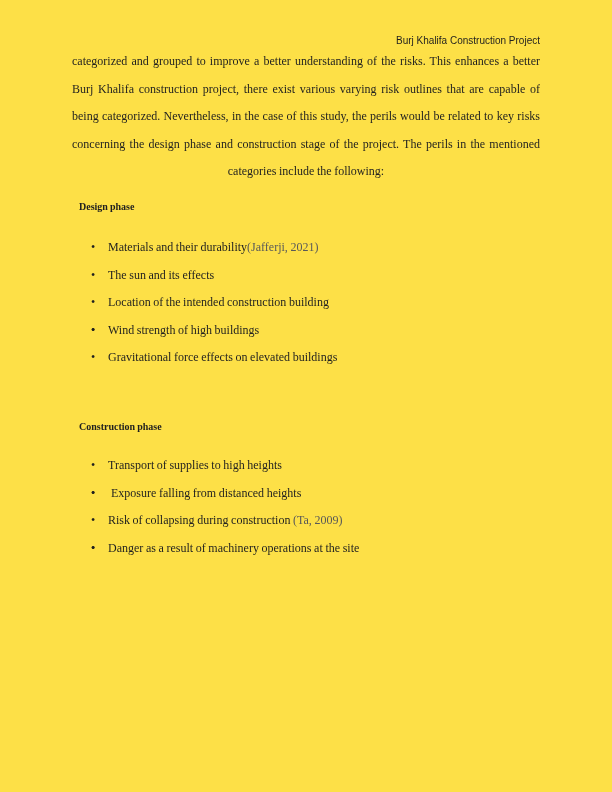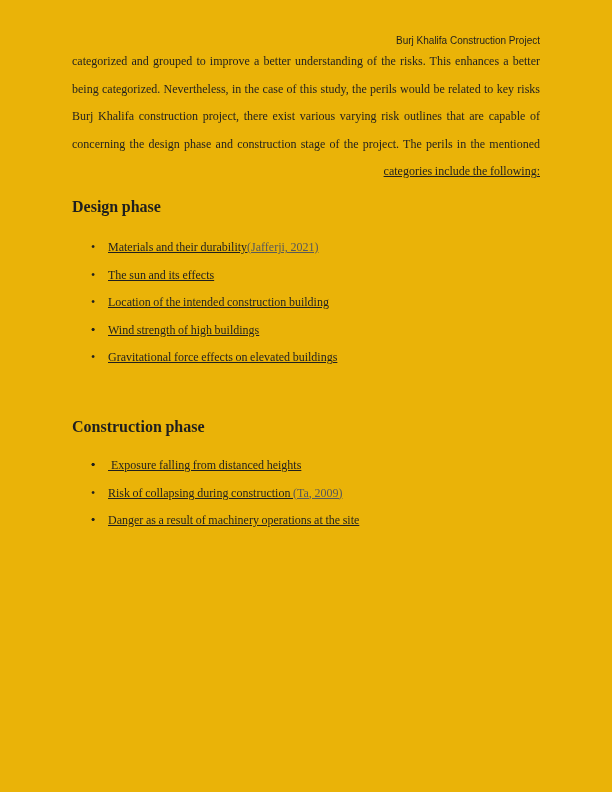--- a/index.html
+++ b/index.html
@@ -1,19 +1,19 @@
 <!DOCTYPE html>
 <html><head>
 <meta charset="utf-8">
 <style>
   html, body { margin: 0; padding: 0; background: #ffffff; }
   .page {
     width: 612px; height: 792px;
     position: relative;
-    background: #eab308;
+    background: #fde047;
     font-family: "Liberation Serif", serif;
     color: #1f1f1f;
     overflow: hidden;
   }
   .header {
     position: absolute;
     top: 35px; left: 72px; right: 72px;
     text-align: right;
     font-family: "Liberation Sans", sans-serif;
     font-size: 10px;
@@ -21,58 +21,58 @@
   }
   .content {
     position: absolute;
     top: 48px; left: 72px;
     width: 468px;
     font-size: 12px;
     line-height: 27.5px;
     word-spacing: -0.4px;
   }
   .pline { text-align: justify; text-align-last: justify; }
-  .pline.last { text-align: right; text-align-last: auto; text-decoration: underline; }
+  .pline.last { text-align: center; text-align-last: auto; }
   .shead {
-    font-size: 16px;
+    font-size: 10px;
     font-weight: bold;
-    margin: 0;
+    margin: 7px;
     line-height: 27.5px;
   }
   .shead.design { margin-top: 7px; margin-bottom: 14px; }
   .shead.construction { margin-top: 41px; margin-bottom: 12px; }
   ul.blist { list-style: none; margin: 0; padding: 0; }
   ul.blist li {
     position: relative;
     padding-left: 36px;
     line-height: 27.5px;
   }
   ul.blist li .bullet-dot {
     position: absolute;
     left: 19px; top: 0;
     line-height: 27.5px;
   }
-  .btext, .cite { white-space: pre-wrap; text-decoration: underline; }
+  .btext, .cite { white-space: pre-wrap; }
   .cite { color: #595959; }
 </style>
 </head>
 <body>
 
 <div class="page">
 
   <div class="header">
     <span>Burj Khalifa Construction Project</span>
   </div>
 
   <div class="content">
 
     <div>
       <div class="pline">categorized and grouped to improve a better understanding of the risks. This enhances a better</div>
+      <div class="pline">Burj Khalifa construction project, there exist various varying risk outlines that are capable of</div>
       <div class="pline">being categorized. Nevertheless, in the case of this study, the perils would be related to key risks</div>
-      <div class="pline">Burj Khalifa construction project, there exist various varying risk outlines that are capable of</div>
       <div class="pline">concerning the design phase and construction stage of the project. The perils in the mentioned</div>
       <div class="pline last">categories include the following:</div>
     </div>
 
     <h2 class="shead design">Design phase</h2>
 
     <ul class="blist">
       <li>
         <span class="bullet-dot">•</span>
         <span class="btext">Materials and their durability</span><span class="cite">(Jafferji, 2021)</span>
@@ -97,21 +97,21 @@
         <span class="bullet-dot">•</span>
         <span class="btext">Gravitational force effects on elevated buildings</span><span class="cite"></span>
       </li>
     </ul>
 
     <h2 class="shead construction">Construction phase</h2>
 
     <ul class="blist">
       <li>
         <span class="bullet-dot">•</span>
-        <span class="cite"></span>
+        <span class="btext">Transport of supplies to high heights</span><span class="cite"></span>
       </li>
       <li>
         <span class="bullet-dot">•</span>
         <span class="cite"></span>
       </li>
       <li>
         <span class="bullet-dot">•</span>
         <span class="btext"> Exposure falling from distanced heights</span><span class="cite"></span>
       </li>
       <li>

